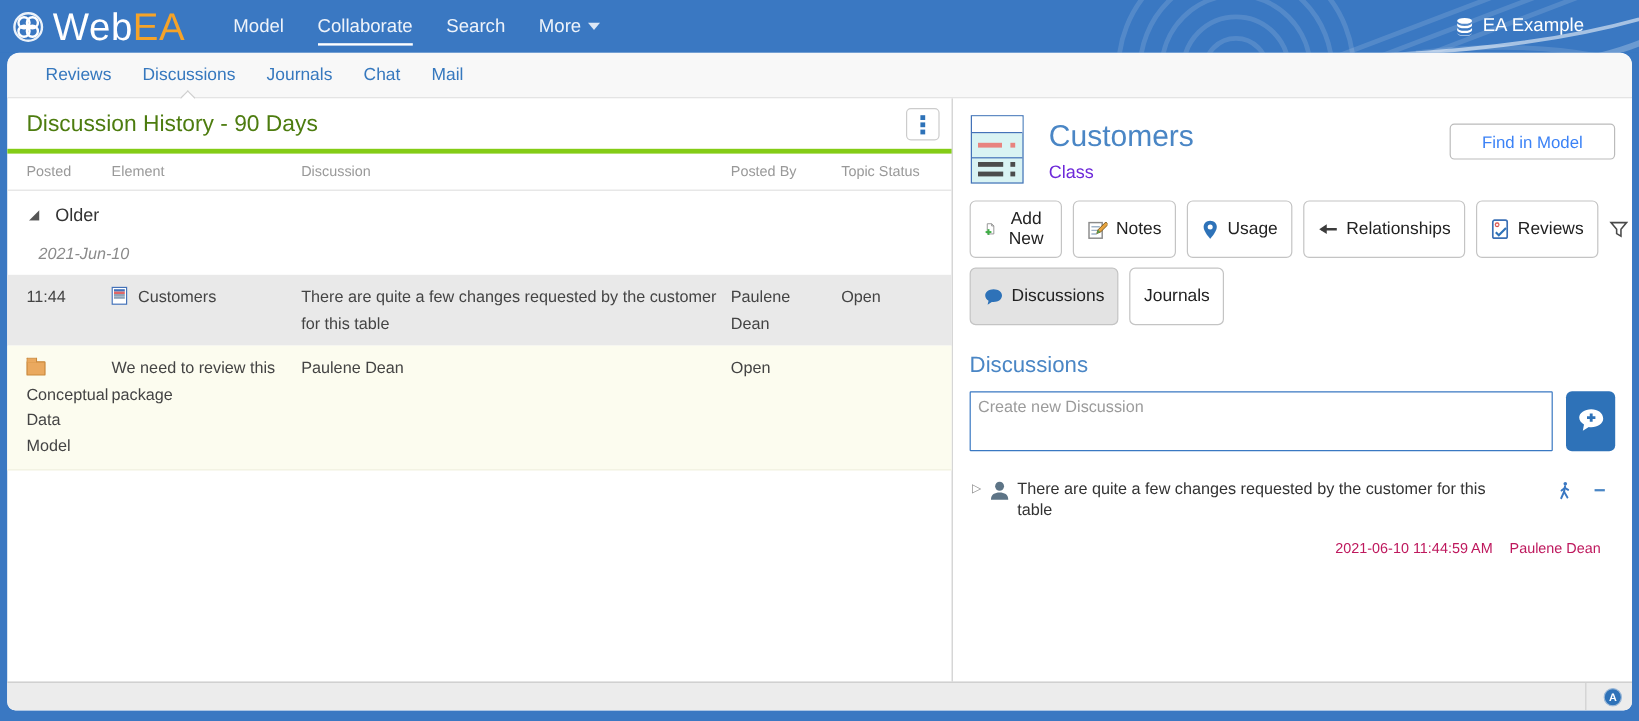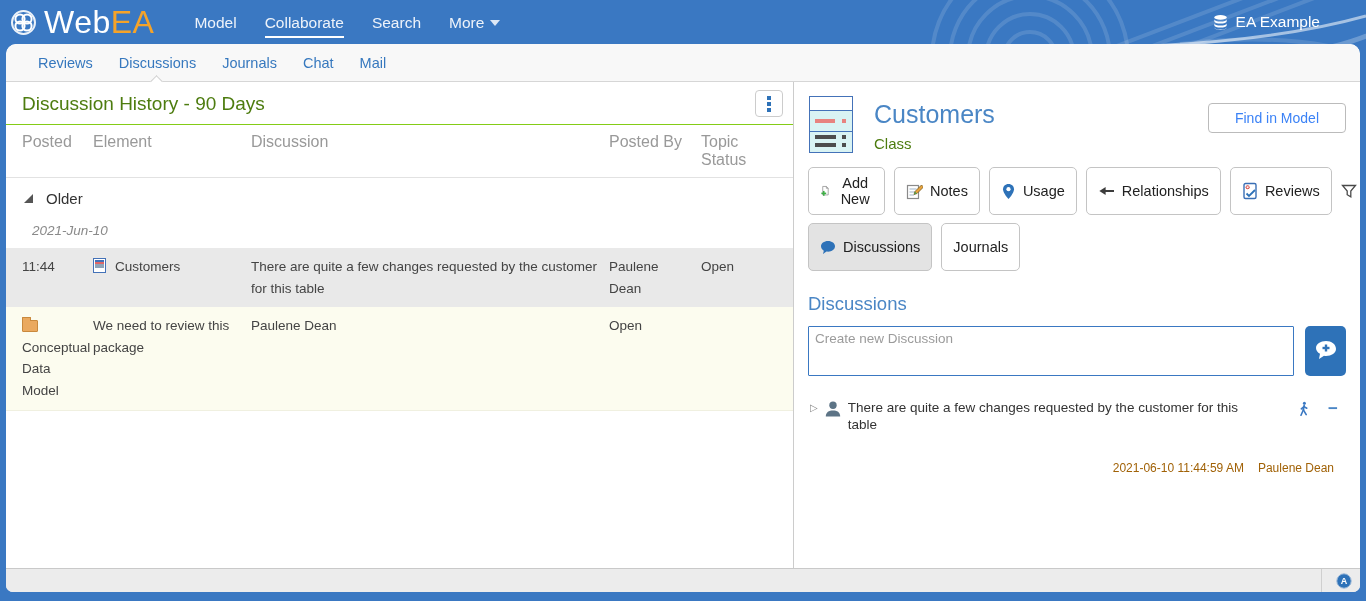--- a/index.html
+++ b/index.html
@@ -31,21 +31,21 @@
   .main { flex:1; display:flex; min-height:0; }
   .left-panel { width:788px; flex:none; border-right:1px solid #ccc; display:flex; flex-direction:column; }
   .right-panel { flex:1; padding:12px 14px 0 14px; min-width:0; }
 
   
   .hist-header { display:flex; align-items:center; justify-content:space-between; padding:8px 10px 7px 16px; }
   .hist-title { color:#4d7c0f; font-size:19px; }
   .kebab-btn { width:28px; height:27px; border:1px solid #ccc; border-radius:4px; background:#fff; display:flex; flex-direction:column; align-items:center; justify-content:center; gap:2px; cursor:pointer; }
   .kebab-btn i { width:4px; height:4px; background:#2e72b8; display:block; }
   .grid-row { display:grid; grid-template-columns:71px 158px 358px 92px 1fr; column-gap:0; padding-left:14px; padding-right:8px; }
-  .col-head { border-top:1px solid #84cc16; border-bottom:1px solid #e2e2e2; color:#999; font-size:16px; }
+  .col-head { border-top:4px solid #84cc16; border-bottom:1px solid #e2e2e2; color:#999; font-size:12px; }
   .col-head > div { padding:8px 2px; }
   .group-row { display:flex; align-items:center; gap:13px; padding:12px 0 8px 18px; font-size:15px; color:#333; }
   .tri-expanded { width:9px; height:9px; background:#555; clip-path:polygon(100% 0, 100% 100%, 0 100%); }
   .date-row { font-style:italic; color:#8a8a8a; font-size:13.5px; padding:8px 0 10px 26px; }
   .data-row { font-size:13.5px; color:#444; cursor:pointer; }
   .data-row > div { padding:8px 6px 8px 2px; line-height:1.6; }
   .row-selected { background:#e9e9e9; }
   .row-cream { background:#fcfcef; border-bottom:1px solid #f0f0e0; }
   .elem-cell .mini-icon { display:inline-block; vertical-align:-2px; margin-right:9px; }
   .mini-table { width:13px; height:15px; border:1px solid #4472b8; background:#fff; display:inline-flex; flex-direction:column; gap:1px; padding:1px; }
@@ -61,42 +61,42 @@
   .class-icon .c2 { height:21px; border-bottom:1px solid #4472b8; position:relative; }
   .class-icon .c2 i { position:absolute; top:8px; left:5px; width:20px; height:4px; background:#e8837f; }
   .class-icon .c2 b { position:absolute; top:8px; right:6px; width:4px; height:4px; background:#e8837f; }
   .class-icon .c3 { position:relative; height:20px; }
   .class-icon .c3 i { position:absolute; left:5px; width:21px; height:4px; background:#4c4c4c; }
   .class-icon .c3 i.l1 { top:3px; } .class-icon .c3 i.l2 { top:11px; }
   .class-icon .c3 b { position:absolute; right:6px; width:4px; height:4px; background:#4c4c4c; }
   .class-icon .c3 b.d1 { top:3px; } .class-icon .c3 b.d2 { top:11px; }
   .detail-titles { margin-left:21px; flex:1; min-width:0; }
   .detail-title { color:#4a86c5; font-size:25px; margin-top:6px; }
-  .detail-subtitle { color:#4d7c0f; font-size:15px; margin-top:6px; }
+  .detail-subtitle { color:#6d28d9; font-size:15px; margin-top:6px; }
   .find-btn { flex:none; margin-top:9px; background:#fff; border:1px solid #bbb; border-radius:4px; font-size:14px; color:#3b82f6; padding:6px 26px; cursor:pointer; font-family:inherit; }
 
   .toolbar-row { display:flex; align-items:center; gap:9px; margin-top:14px; }
   .toolbar-row.second { margin-top:8px; }
   .tb-btn { display:inline-flex; align-items:center; gap:7px; background:#fff; border:1px solid #c4c4c4; border-radius:5px; padding:0 11px; font-size:14.5px; color:#222; cursor:pointer; font-family:inherit; height:48px; }
   .tb-btn.active { background:#e3e3e3; }
   .filter-wrap { margin-left:auto; display:flex; align-items:center; gap:7px; font-size:14.5px; color:#222; padding-right:6px; cursor:pointer; }
 
   .section-title { color:#4a86c5; font-size:18.5px; margin-top:22px; }
   .composer { display:flex; gap:11px; margin-top:11px; }
   .composer textarea { flex:1; height:50px; border:1px solid #3a78c2; border-radius:1px; resize:none; font-family:inherit; font-size:13.5px; color:#333; padding:4px 6px; outline:none; }
   .composer textarea::placeholder { color:#9b9b9b; }
   .send-btn { flex:none; width:41px; height:50px; background:#2e72b8; border:none; border-radius:5px; cursor:pointer; display:flex; align-items:center; justify-content:center; }
 
   .thread-item { display:flex; align-items:flex-start; margin-top:24px; }
   .expand-caret { color:#8a8a8a; font-size:10px; line-height:1; margin:3px 4px 0 2px; cursor:pointer; }
   .thread-avatar { flex:none; margin:0 6px 0 2px; }
   .thread-text { flex:1; font-size:13.5px; color:#333; line-height:1.25; padding-right:28px; }
   .thread-actions { flex:none; display:flex; align-items:center; gap:18px; margin-right:8px; }
   .minus-glyph { color:#4a86c5; font-size:17px; font-weight:bold; line-height:1; cursor:pointer; }
-  .thread-meta { text-align:right; color:#a16207; font-size:12px; margin-top:27px; padding-right:12px; }
+  .thread-meta { text-align:right; color:#be185d; font-size:12px; margin-top:16px; padding-right:12px; }
   .thread-meta .author { margin-left:14px; }
 
   
   .footer { flex:none; height:24px; background:#ececec; border-top:1px solid #c9c9c9; display:flex; align-items:center; justify-content:flex-end; }
   .footer-right { height:100%; border-left:1px solid #cfcfcf; display:flex; align-items:center; padding:0 8px 0 14px; }
 </style>
 </head>
 <body>
 
 <div class="topbar">

